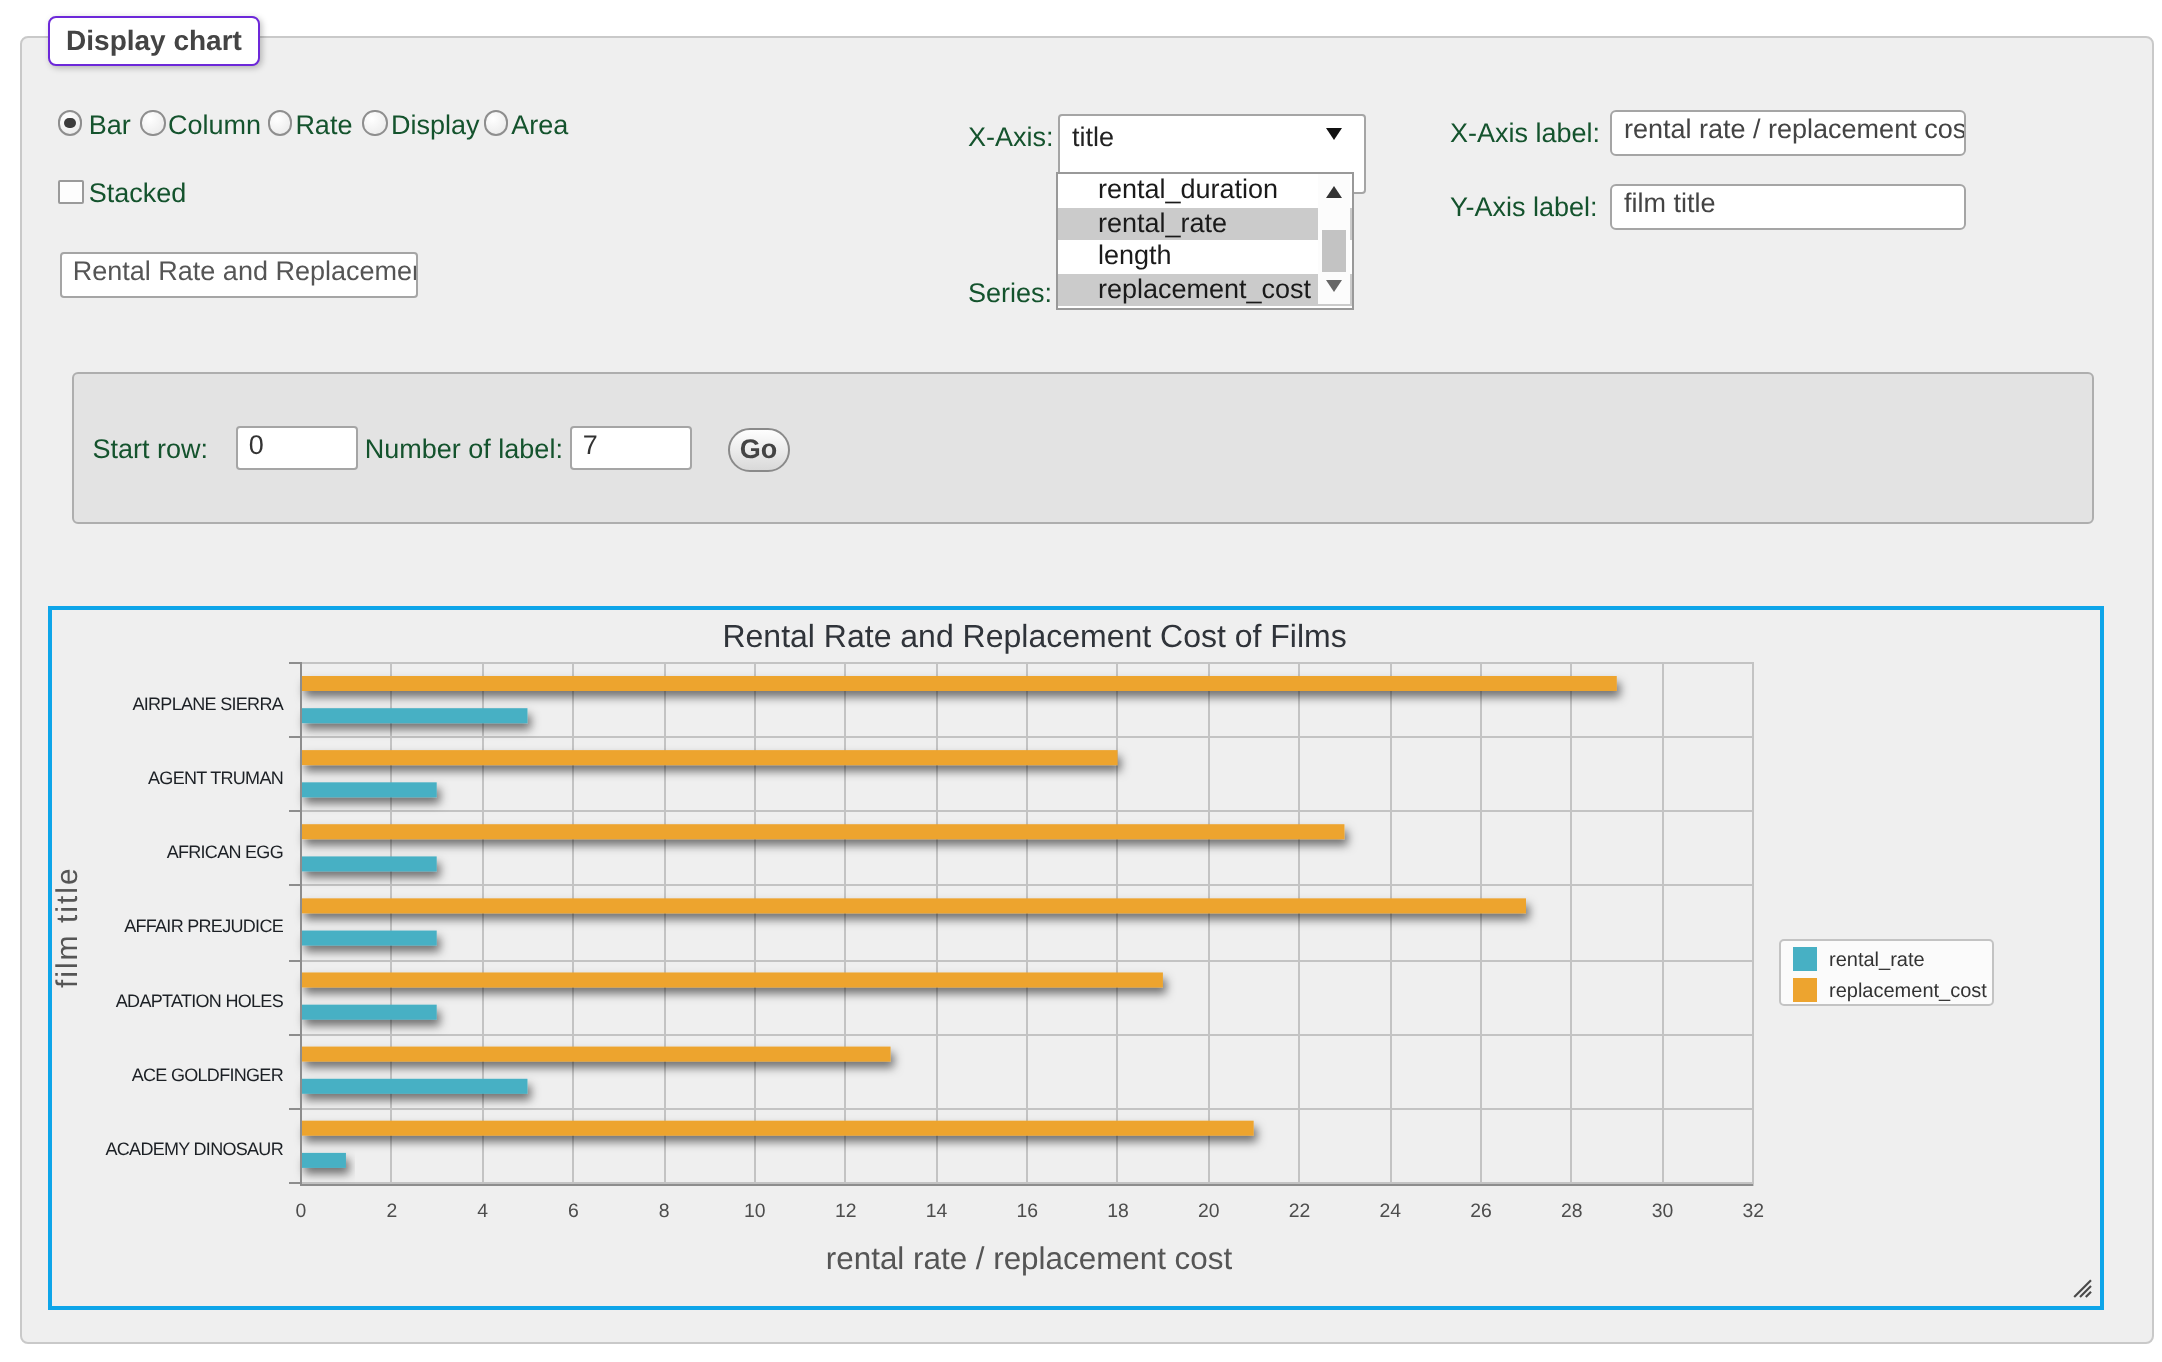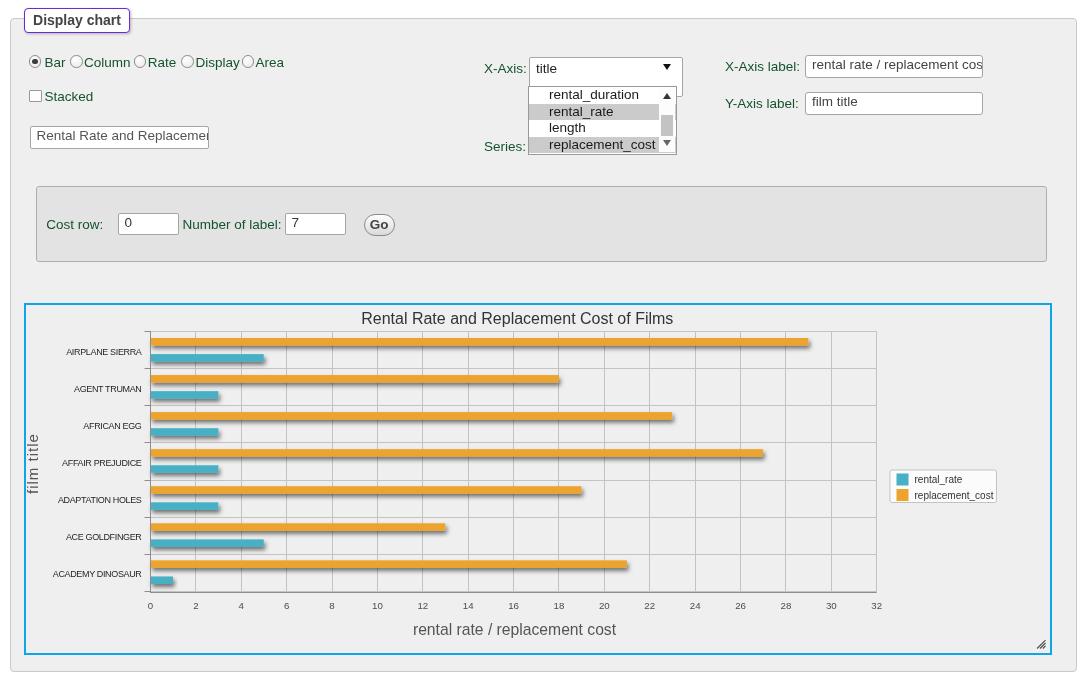--- a/index.html
+++ b/index.html
@@ -52,21 +52,21 @@
   <div style="position:absolute;left:3.5px;top:53px;width:0;height:0;border-left:4.5px solid transparent;border-right:4.5px solid transparent;border-top:6px solid #666;"></div>
 </div>
 <div class="abs lbl" style="left:484px;top:139px;">Series:</div>
 
 <div class="abs lbl" style="left:725px;top:59px;">X-Axis label:</div>
 <div class="abs ctl" style="left:805px;top:54.5px;width:170px;height:20px;padding:1.5px 0 0 6px;border-radius:3px;color:#444;">rental rate / replacement cost</div>
 <div class="abs lbl" style="left:725px;top:96px;">Y-Axis label:</div>
 <div class="abs ctl" style="left:805px;top:91.5px;width:170px;height:20px;padding:1.5px 0 0 6px;border-radius:3px;color:#444;">film title</div>
 
 <div class="abs panel"></div>
-<div class="abs lbl" style="left:46.3px;top:217px;">Cost row:</div>
+<div class="abs lbl" style="left:46.3px;top:217px;">Start row:</div>
 <div class="abs ctl" style="left:118.4px;top:212.7px;width:54px;height:19px;padding:1.5px 0 0 5px;color:#333;">0</div>
 <div class="abs lbl" style="left:182.4px;top:217px;">Number of label:</div>
 <div class="abs ctl" style="left:285.4px;top:212.7px;width:54px;height:19px;padding:1.5px 0 0 5px;color:#333;">7</div>
 <div class="abs gobtn">Go</div>
 
 <div class="abs chartbox">
 <svg width="1024" height="348" viewBox="0 0 1024 348" style="position:absolute;left:-1px;top:-1px;">
 <defs>
         <filter id="sh" x="-20%" y="-120%" width="140%" height="360%">
 <feDropShadow dx="1.7" dy="3.1" stdDeviation="2.3" flood-color="#000" flood-opacity="0.53"></feDropShadow>

